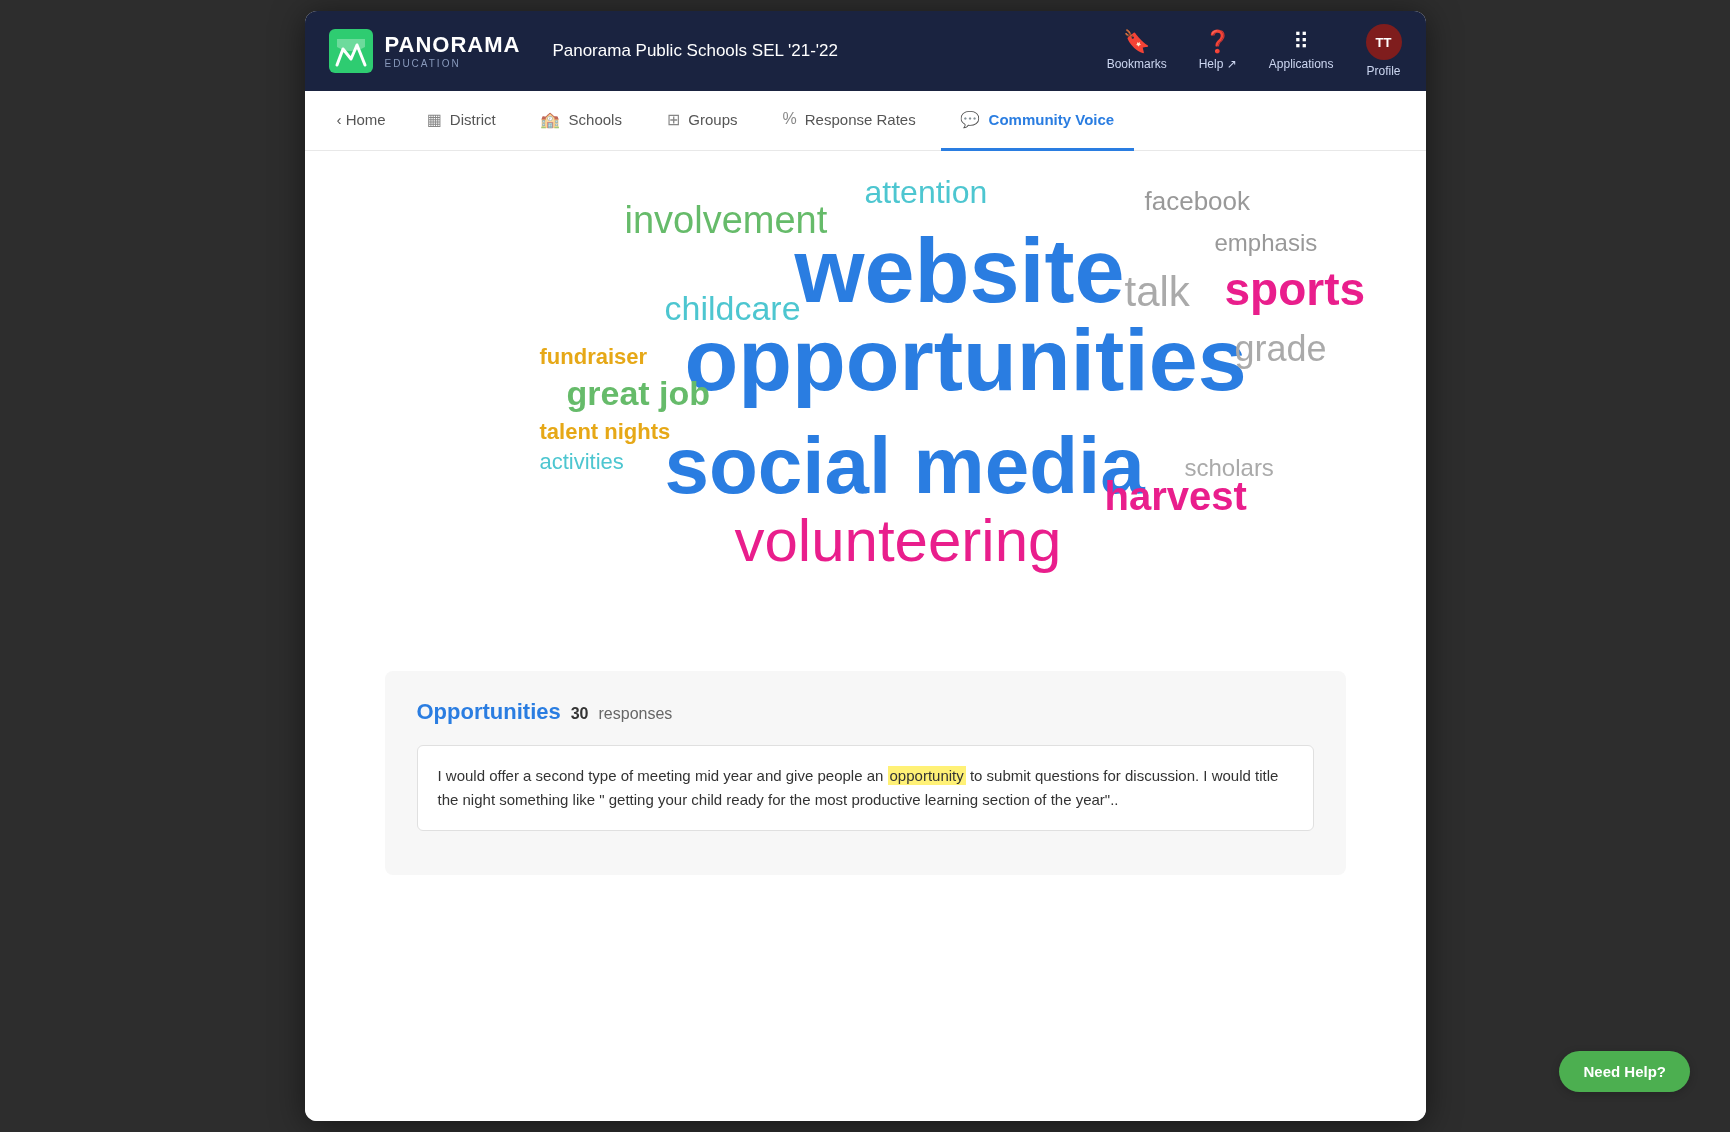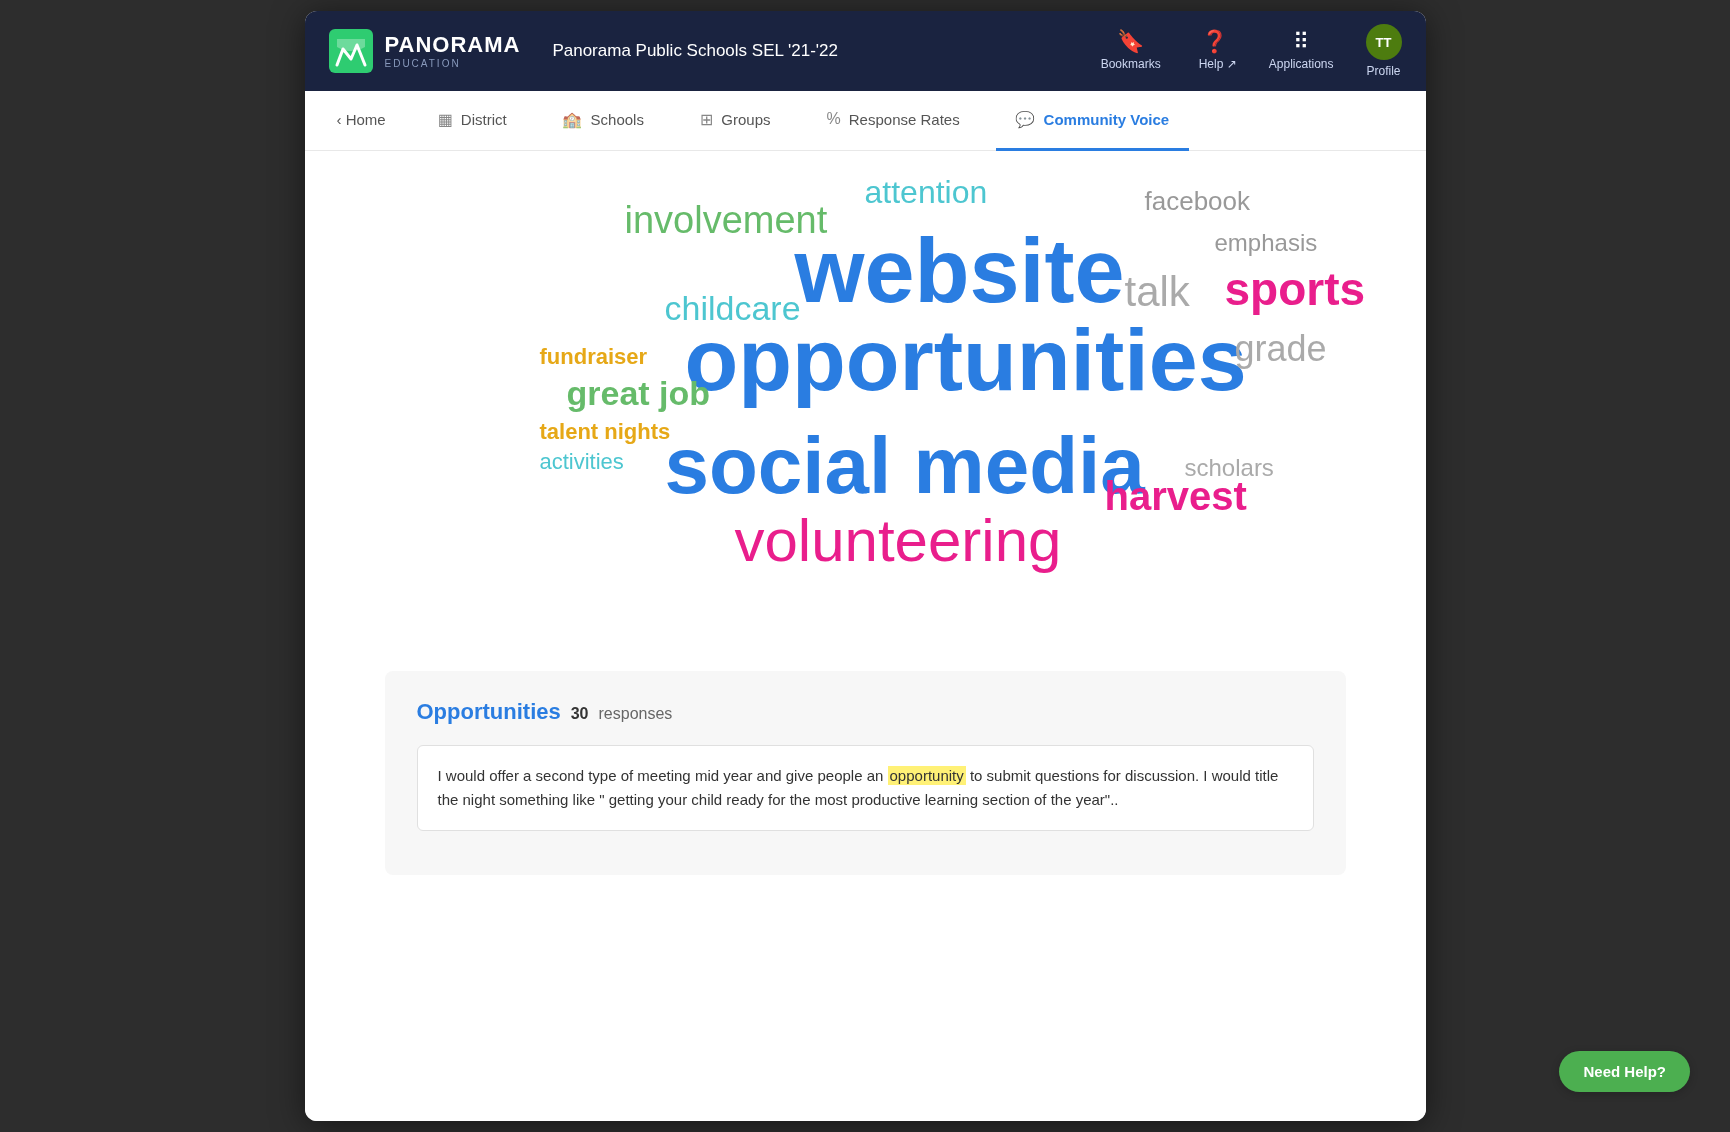--- a/index.html
+++ b/index.html
@@ -77,43 +77,42 @@
       font-size: 22px;
       line-height: 1;
     }
     .nav-action-label {
       font-size: 12px;
       color: #ccd6f0;
     }
     .nav-action-label-ext {
       font-size: 12px;
       color: #ccd6f0;
-      margin-left: 6px;
     }
     .profile-avatar {
       width: 36px;
       height: 36px;
       border-radius: 50%;
-      background: #4d7c0f;
+      background: #7f1d1d;
       color: white;
       display: flex;
       align-items: center;
       justify-content: center;
       font-size: 13px;
       font-weight: bold;
     }
 
     
     .subnav {
       background: white;
       height: 60px;
       display: flex;
       align-items: center;
       padding: 0 32px;
-      gap: 16px;
+      gap: 5px;
       border-bottom: 1px solid #e8e8e8;
     }
     .subnav-item {
       display: flex;
       align-items: center;
       gap: 8px;
       padding: 0 20px;
       height: 60px;
       cursor: pointer;
       color: #555;

